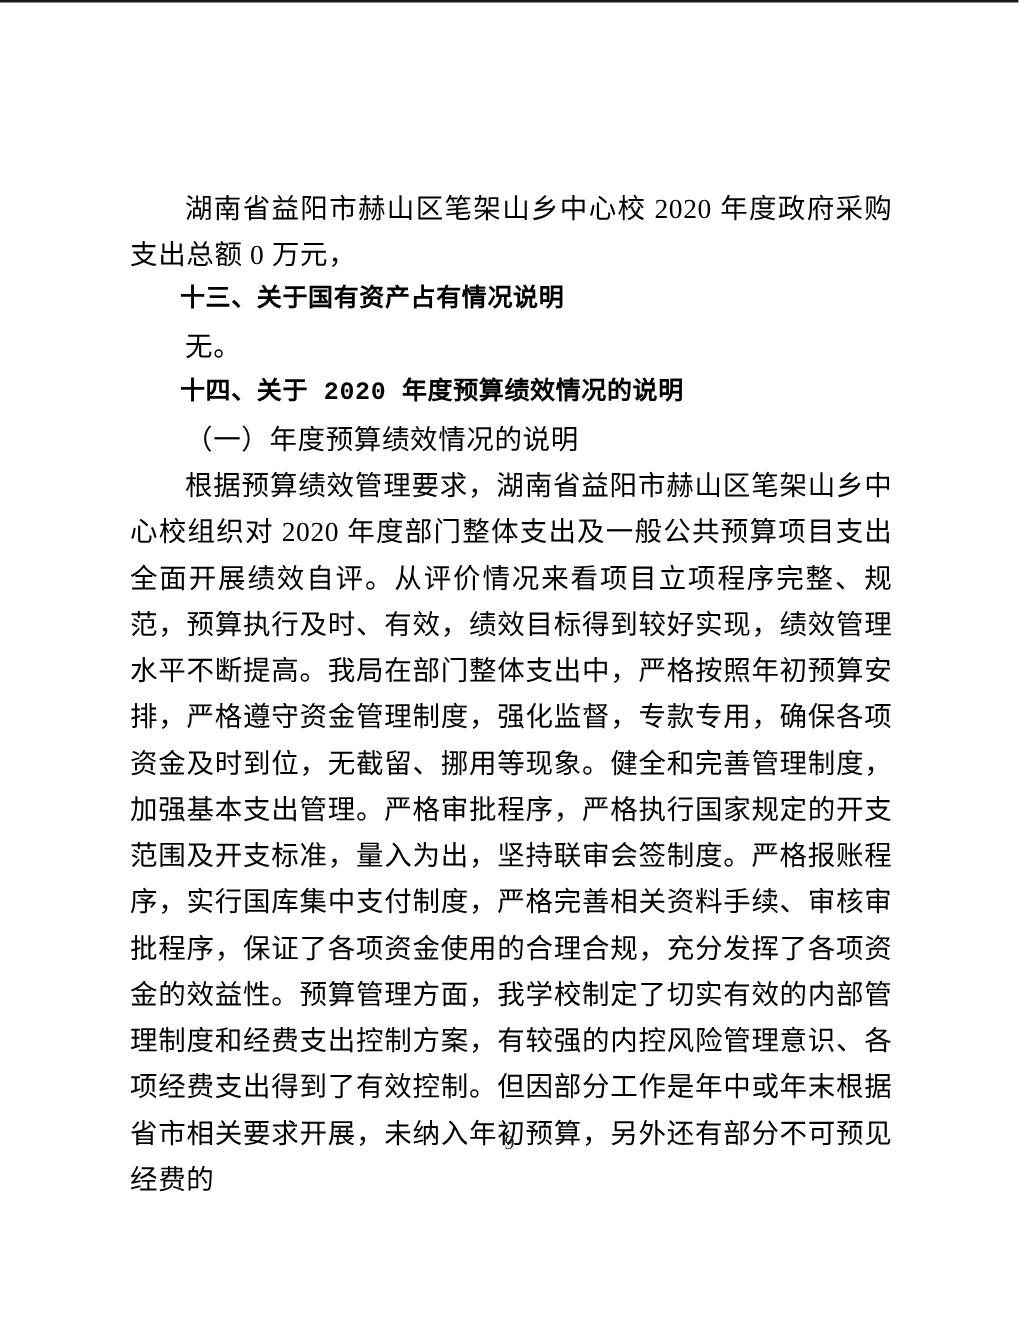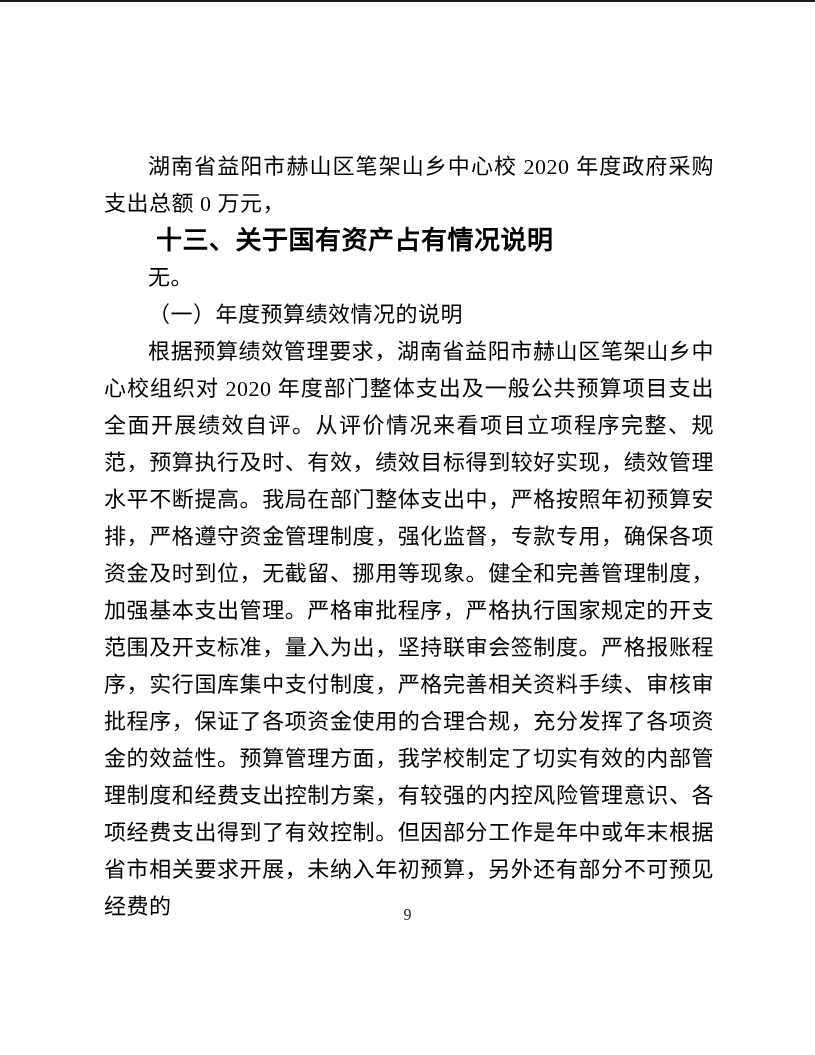--- a/index.html
+++ b/index.html
@@ -38,24 +38,24 @@
     font-size: 22px;
     line-height: 37px;
     text-indent: 2em;
     text-align: justify;
     text-justify: inter-ideograph;
     font-weight: normal;
     letter-spacing: 0.5px;
   }
   .heading {
     margin: 0;
-    font-size: 26px;
+    font-size: 20px;
     line-height: 37px;
     text-indent: 2em;
-    font-family: Liberation Serif, serif;
+    font-family: Liberation Mono, monospace;
     font-weight: bold;
     text-align: left;
     letter-spacing: 0.5px;
   }
   .page-number {
     position: absolute;
     top: 903px;
     left: 0;
     width: 100%;
     text-align: center;
@@ -66,17 +66,18 @@
   }
 </style>
 </head>
 <body>
 
 <div class="doc-page">
   <div class="text-area">
     <p class="para">湖南省益阳市赫山区笔架山乡中心校 2020 年度政府采购支出总额 0 万元，</p>
     <h2 class="heading">十三、关于国有资产占有情况说明</h2>
     <p class="para">无。</p>
+    <h2 class="heading">十四、关于 2020 年度预算绩效情况的说明</h2>
     <p class="para">（一）年度预算绩效情况的说明</p>
     <p class="para">根据预算绩效管理要求，湖南省益阳市赫山区笔架山乡中心校组织对 2020 年度部门整体支出及一般公共预算项目支出全面开展绩效自评。从评价情况来看项目立项程序完整、规范，预算执行及时、有效，绩效目标得到较好实现，绩效管理水平不断提高。我局在部门整体支出中，严格按照年初预算安排，严格遵守资金管理制度，强化监督，专款专用，确保各项资金及时到位，无截留、挪用等现象。健全和完善管理制度，加强基本支出管理。严格审批程序，严格执行国家规定的开支范围及开支标准，量入为出，坚持联审会签制度。严格报账程序，实行国库集中支付制度，严格完善相关资料手续、审核审批程序，保证了各项资金使用的合理合规，充分发挥了各项资金的效益性。预算管理方面，我学校制定了切实有效的内部管理制度和经费支出控制方案，有较强的内控风险管理意识、各项经费支出得到了有效控制。但因部分工作是年中或年末根据省市相关要求开展，未纳入年初预算，另外还有部分不可预见经费的</p>
   </div>
   <div class="page-number">9</div>
 </div>
 
 </body></html>

